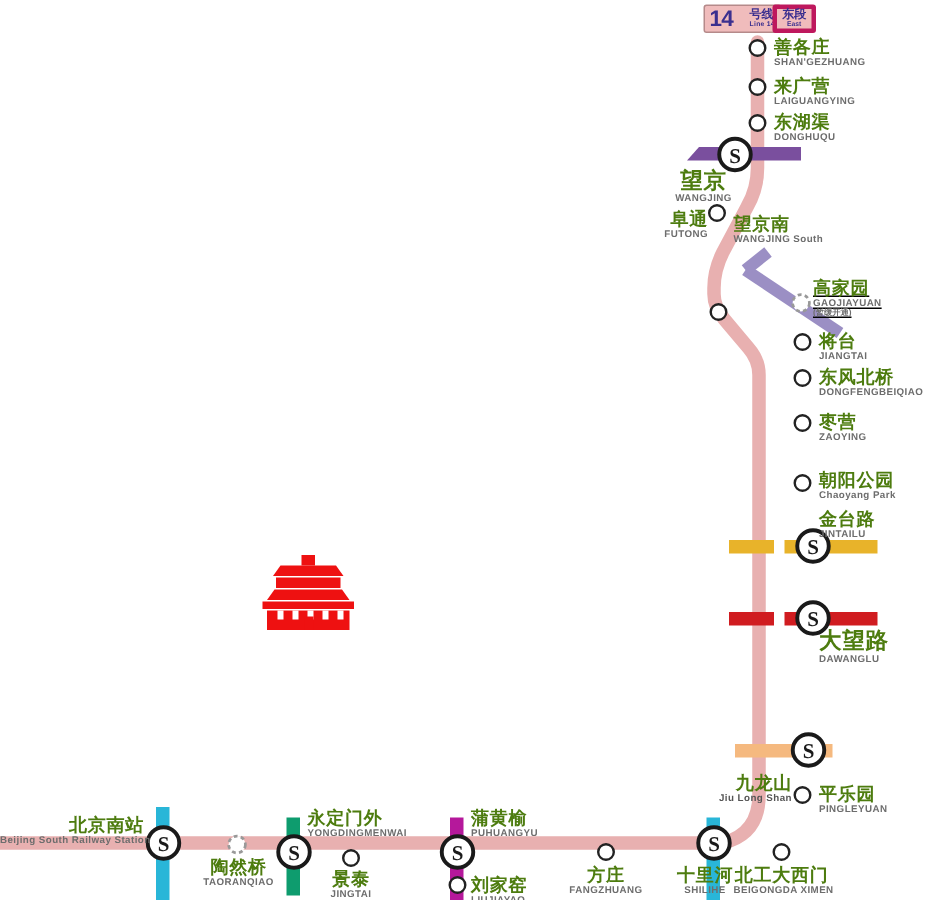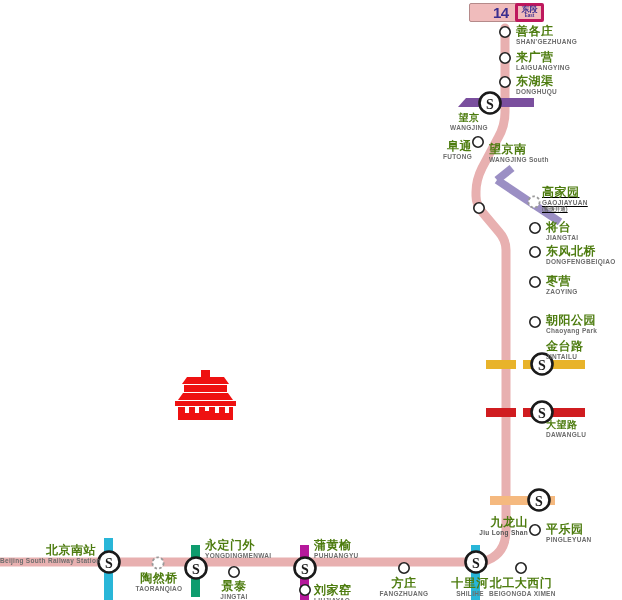--- a/index.html
+++ b/index.html
@@ -4,41 +4,41 @@
 <style>
   html,body{margin:0;padding:0;background:#ffffff;}
   body{width:622px;height:600px;position:relative;overflow:hidden;
        font-family:"Liberation Sans",sans-serif;}
   #map{position:absolute;left:0;top:0;width:622px;height:600px;}
 
   .badge{position:absolute;display:flex;align-items:center;
          background:#f0bcbc;border:1px solid #b58a8a;border-radius:2px;
          padding:1px 3px;box-sizing:border-box;}
   .badge-num{font-size:15px;font-weight:bold;color:#3b2f8f;line-height:1;
-             letter-spacing:-0.5px;margin-left:20px;}
+             letter-spacing:-0.5px;}
   .badge-cn{font-size:8px;font-weight:bold;color:#3b2f8f;line-height:1.05;}
   .badge-en{font-size:4.5px;font-weight:bold;color:#3b2f8f;line-height:1.05;
             letter-spacing:0.2px;}
   .badge-stack{display:flex;flex-direction:column;margin-left:11px;align-items:flex-start;}
 
   .sect{position:absolute;background:#f0bcbc;border:3px solid #be185d;
         border-radius:2px;display:flex;flex-direction:column;
         align-items:center;justify-content:center;box-sizing:border-box;}
   .sect .c{font-size:8px;font-weight:bold;color:#3b2f8f;line-height:1.05;}
   .sect .e{font-size:4.5px;font-weight:bold;color:#3b2f8f;line-height:1.05;}
 
   .lbl{position:absolute;white-space:nowrap;}
   .lbl .cn{font-size:12px;font-weight:bold;color:#4d7c0f;line-height:1.05;
            letter-spacing:0.5px;}
   .lbl .en{font-size:6.5px;font-weight:bold;color:#6d6d6d;line-height:1.2;
            letter-spacing:0.3px;}
   .lbl .note{font-size:5.5px;font-weight:bold;color:#6d6d6d;line-height:1.2;}
   .lbl.r{text-align:right;}
   .lbl.c{text-align:center;}
-  .lbl .cn.big{font-size:10px;}
+  .lbl .cn.big{font-size:15px;}
   .lbl .en.dk{color:#555;}
 </style>
 </head>
 <body>
 
 <div id="map">
 
   
   <svg width="622" height="600" viewBox="0 0 622 600">
 

